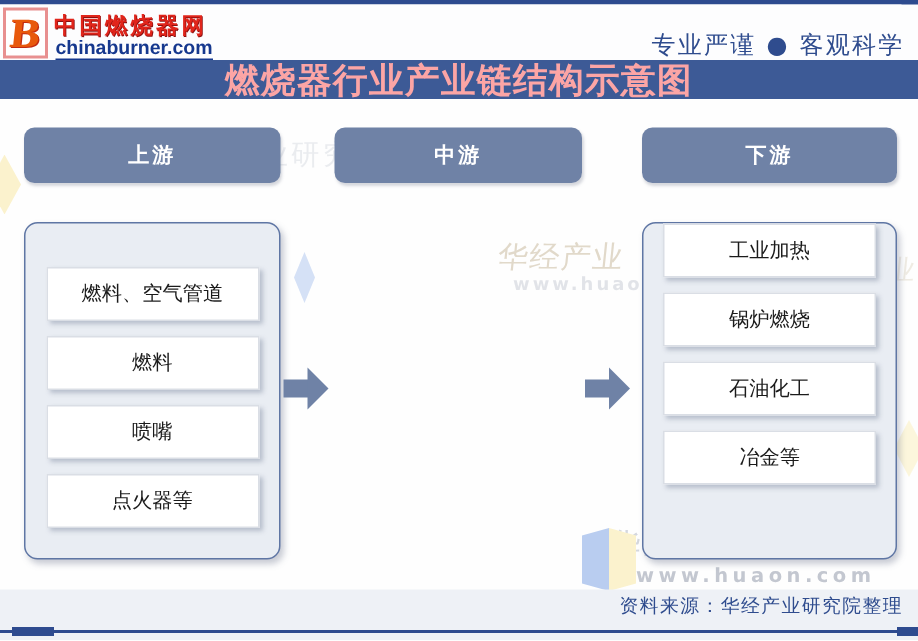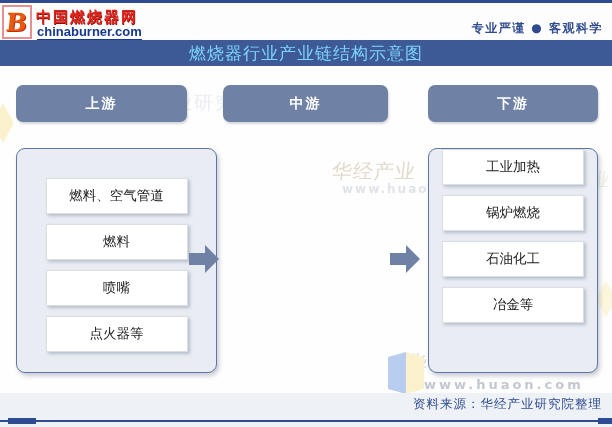--- a/index.html
+++ b/index.html
@@ -23,47 +23,47 @@
   .site-name {
     position:absolute; left:36px; top:5px; font-size:15px; font-weight:bold;
     color:#E1251B; letter-spacing:2px; text-shadow:0.5px 0.5px 0 #8a1010; white-space:nowrap;
   }
   .site-url {
     position:absolute; left:37px; top:22px; font-family:Liberation Sans, sans-serif;
     font-size:13px; font-weight:bold; color:#16388E; border-bottom:2px solid #16388E;
     line-height:14px; white-space:nowrap; cursor:pointer;
   }
   .site-tagline {
-    position:absolute; right:9px; top:17px; font-size:12px; color:#2F4C8E;
-    letter-spacing:1.5px; white-space:nowrap;font-weight:bold;
+    position:absolute; right:9px; top:17px; font-size:16px; color:#2F4C8E;
+    letter-spacing:1.5px; white-space:nowrap;
   }
   
   .title-bar {
     position:absolute; left:0; top:40px; width:612px; height:26px; background:#3D5A96;
     display:flex; align-items:center; justify-content:center;
   }
-  .title-bar .title { color:#7dd3fc; font-size:17px; font-weight:normal; letter-spacing:1px; }
+  .title-bar .title { color:#fca5a5; font-size:23px; font-weight:bold; letter-spacing:1px; }
   
   .col-btn {
     position:absolute; top:85px; height:37px; background:#6F82A6; border-radius:7px;
     display:flex; align-items:center; justify-content:center;
     color:#ffffff; font-size:14px; font-weight:bold; letter-spacing:2px;
     box-shadow:1px 2px 2px rgba(90,100,125,0.25);
   }
   .col-btn.b1 { left:16px;  width:171px; }
   .col-btn.b2 { left:223px; width:165px; }
   .col-btn.b3 { left:428px; width:170px; }
   
   .chain-box {
     position:absolute; top:148px; height:225px; background:#E9EDF3;
     border:1px solid #5F76A4; border-radius:9px;
     box-shadow:2px 3px 4px rgba(100,110,135,0.35);
     display:flex; flex-direction:column; align-items:center;
   }
-  .chain-box.c1 { left:16px;  width:201px; padding-top:29px; gap:10px; }
+  .chain-box.c1 { left:16px;  width:171px; padding-top:29px; gap:10px; }
   .chain-box.c2 { left:223px; width:165px; justify-content:center; }
   .chain-box.c3 { left:428px; width:170px; gap:10px; }
   .chain-item {
     width:142px; height:36px; background:#ffffff; border:1px solid #DADEE5;
     box-shadow:2px 2px 3px rgba(125,135,158,0.45);
     display:flex; align-items:center; justify-content:center;
     font-size:13.5px; color:#1b1b1b; white-space:nowrap;
   }
   .chain-item.mid { height:37px; }
   

